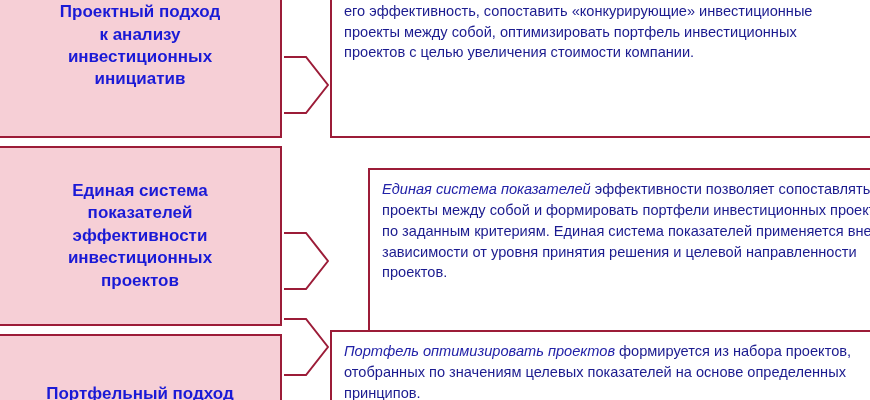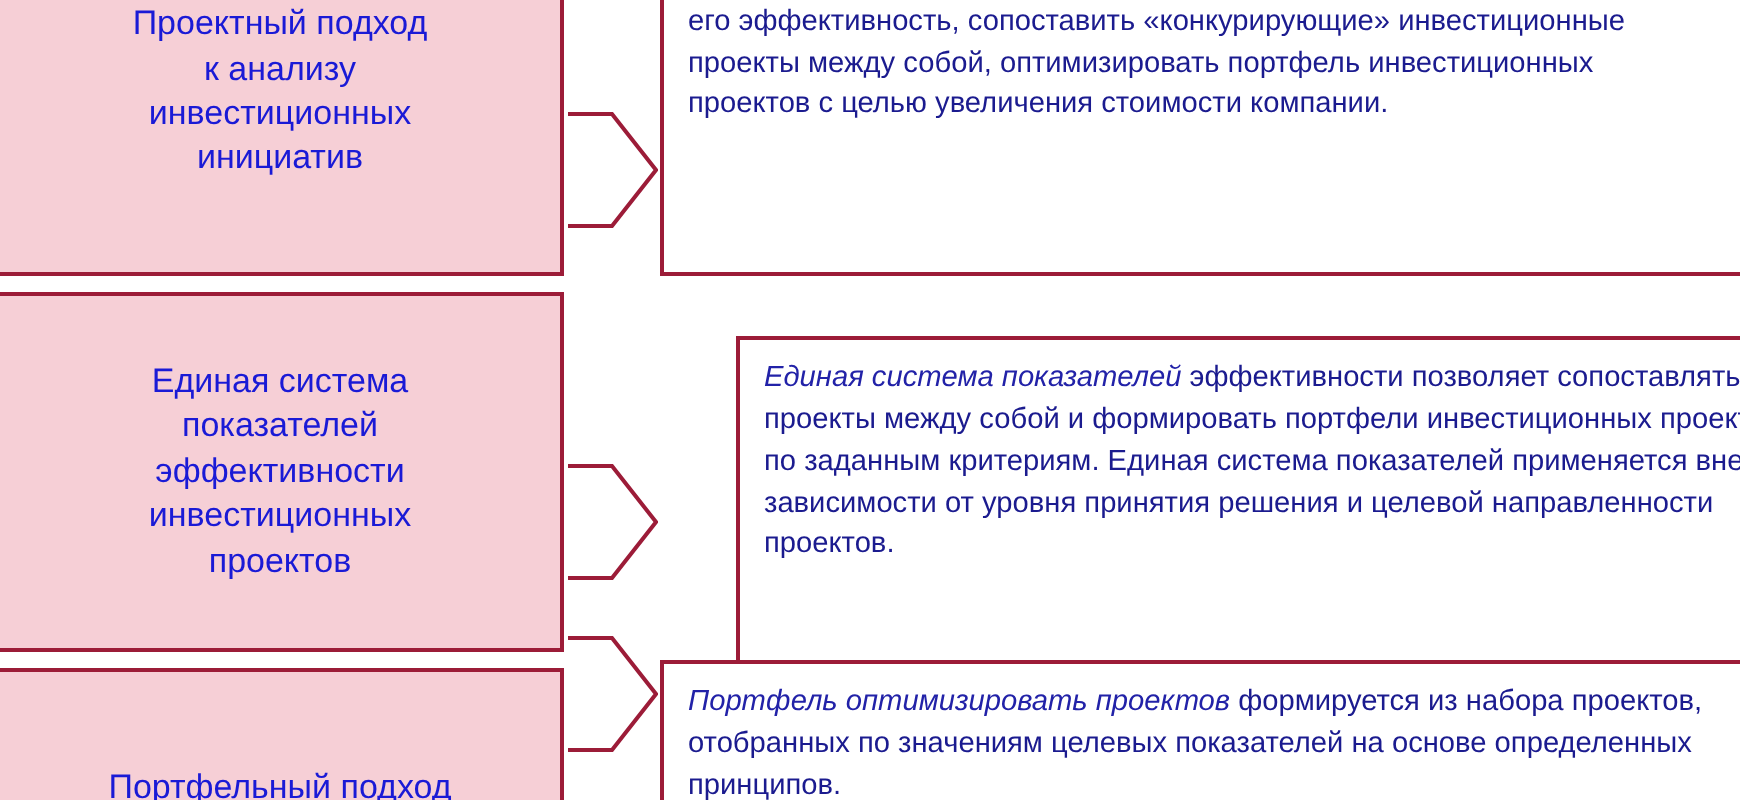--- a/index.html
+++ b/index.html
@@ -36,21 +36,21 @@
     border: 2px solid #9c1c38;
     border-left: none;
     box-sizing: border-box;
     display: flex;
     align-items: center;
     justify-content: center;
     text-align: center;
   }
   .lblock .ltext {
     color: #1a1ad6;
-    font-weight: normal;
+    font-weight: bold;
     font-size: 17px;
     line-height: 1.32;
     padding: 0 10px;
   }
   .lb1 { top: -46px;  height: 184px; }
   .lb2 { top: 146px;  height: 180px; align-items: center; }
   .lb3 { top: 334px;  height: 120px; }
 
   
   .right-col {

